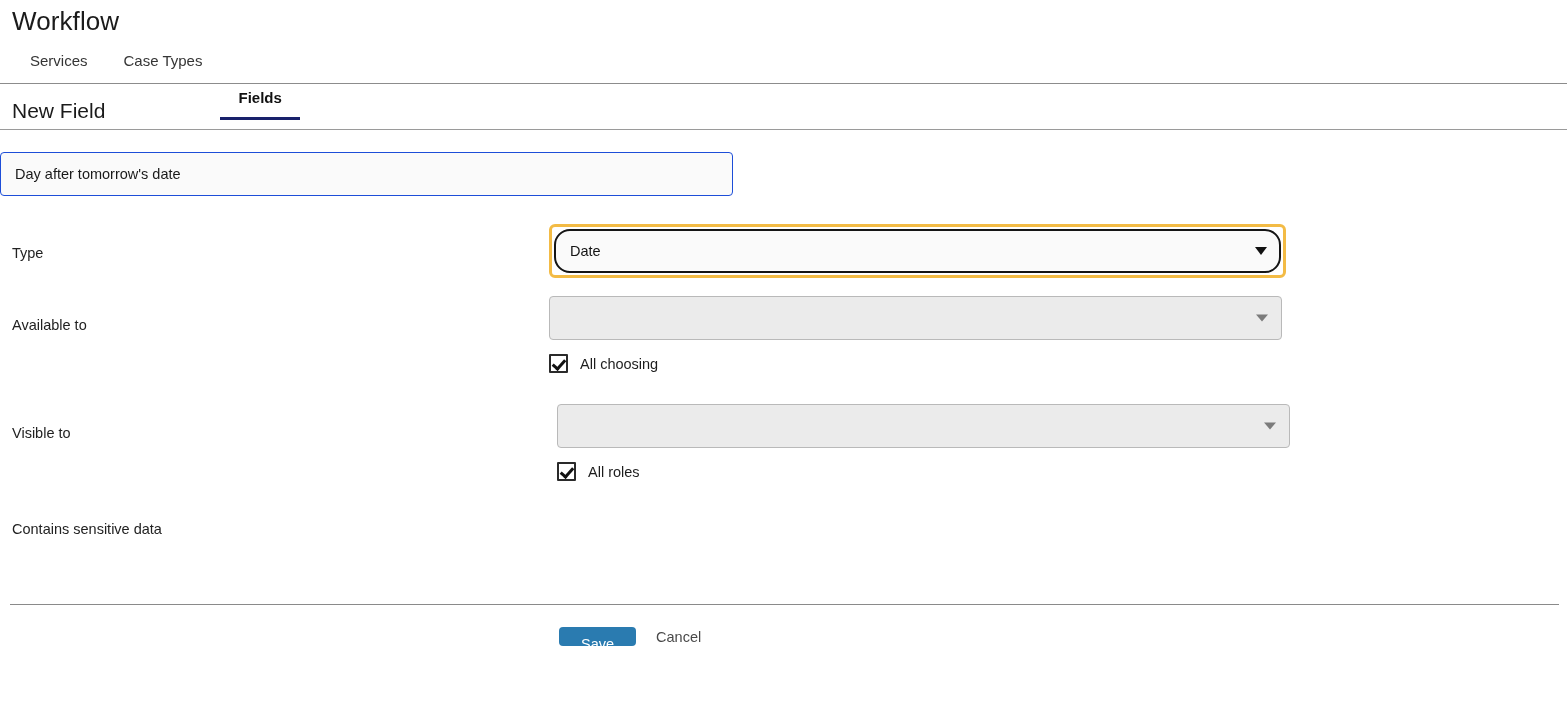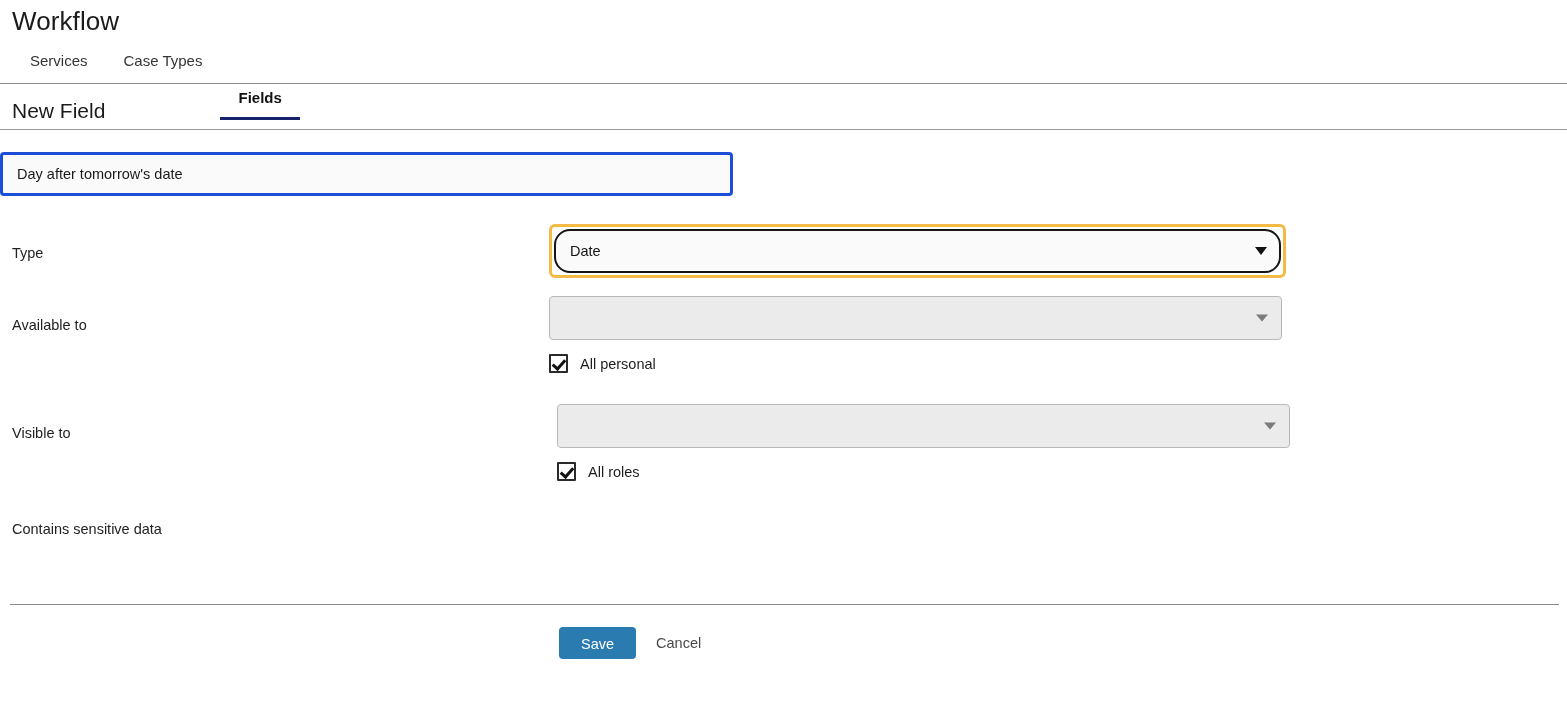--- a/index.html
+++ b/index.html
@@ -101,21 +101,21 @@
   .row-available .row-label { padding-top: 20px; }
   .row-visible { height: 108px; gap: 8px; }
   .row-visible .row-label { padding-top: 20px; }
   .row-sensitive { height: 92px; }
   .row-sensitive .row-label { padding-top: 8px; }
 
   
   .text-input {
     width: 733px;
     height: 44px;
-    border: 3px solid #1d4ed8;
+    border: 1px solid #1d4ed8;
     border-radius: 4px;
     background: #fafafa;
     font-family: "Liberation Sans", sans-serif;
     font-size: 14.5px;
     color: #1a1a1a;
     padding: 0 14px;
     outline: none;
     display: block;
   }
 
@@ -233,21 +233,21 @@
     display: flex;
     align-items: center;
   }
   .btn-save {
     background: #2a7bb0;
     color: #ffffff;
     border: none;
     border-radius: 4px;
     font-family: "Liberation Sans", sans-serif;
     font-size: 14.5px;
-    height: 32px;
+    height: 19px;
     padding: 0 22px;
     cursor: pointer;
     line-height: 35px;
   }
   .btn-cancel {
     background: transparent;
     border: none;
     color: #4a4a4a;
     font-family: "Liberation Sans", sans-serif;
     font-size: 14.5px;
@@ -299,21 +299,21 @@
     <div class="row-label">Available to</div>
     <div class="row-control">
       <div class="select-wrap select-disabled">
         <div class="select-box">
           <span></span>
           <span class="caret"></span>
         </div>
       </div>
       <div class="check-line">
         <span class="cb checked"></span>
-        <span class="cb-label">All personal</span>
+        <span class="cb-label">All choosing</span>
       </div>
     </div>
   </div>
 
   <div class="row row-visible">
     <div class="row-label">Visible to</div>
     <div class="row-control">
       <div class="select-wrap select-disabled">
         <div class="select-box">
           <span></span>

